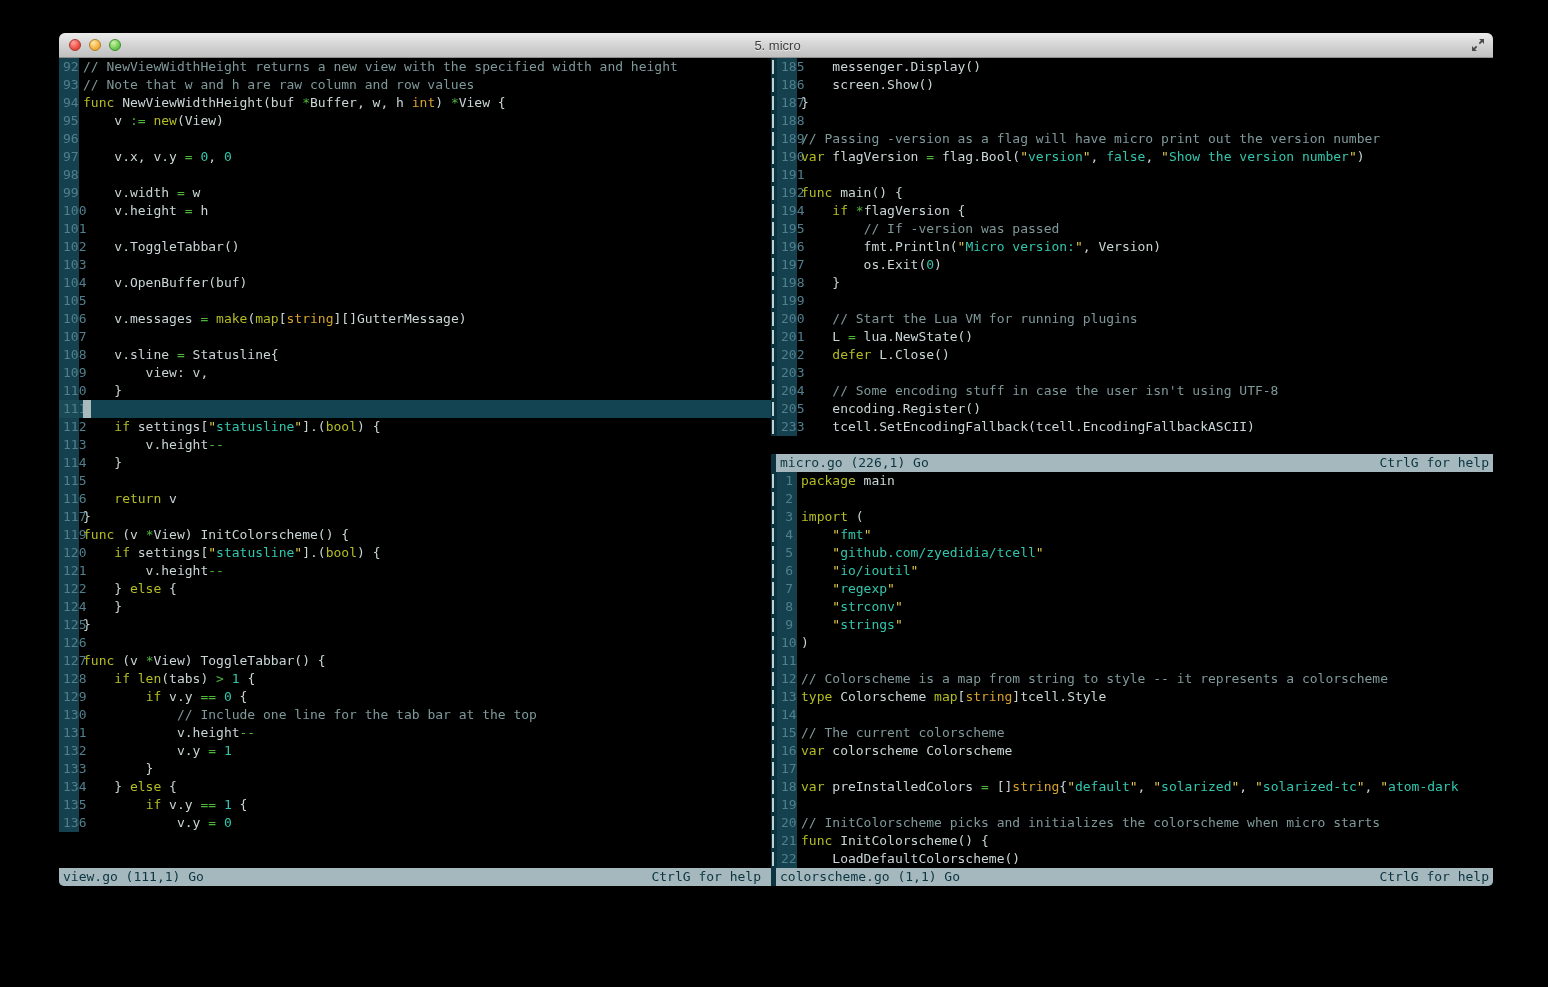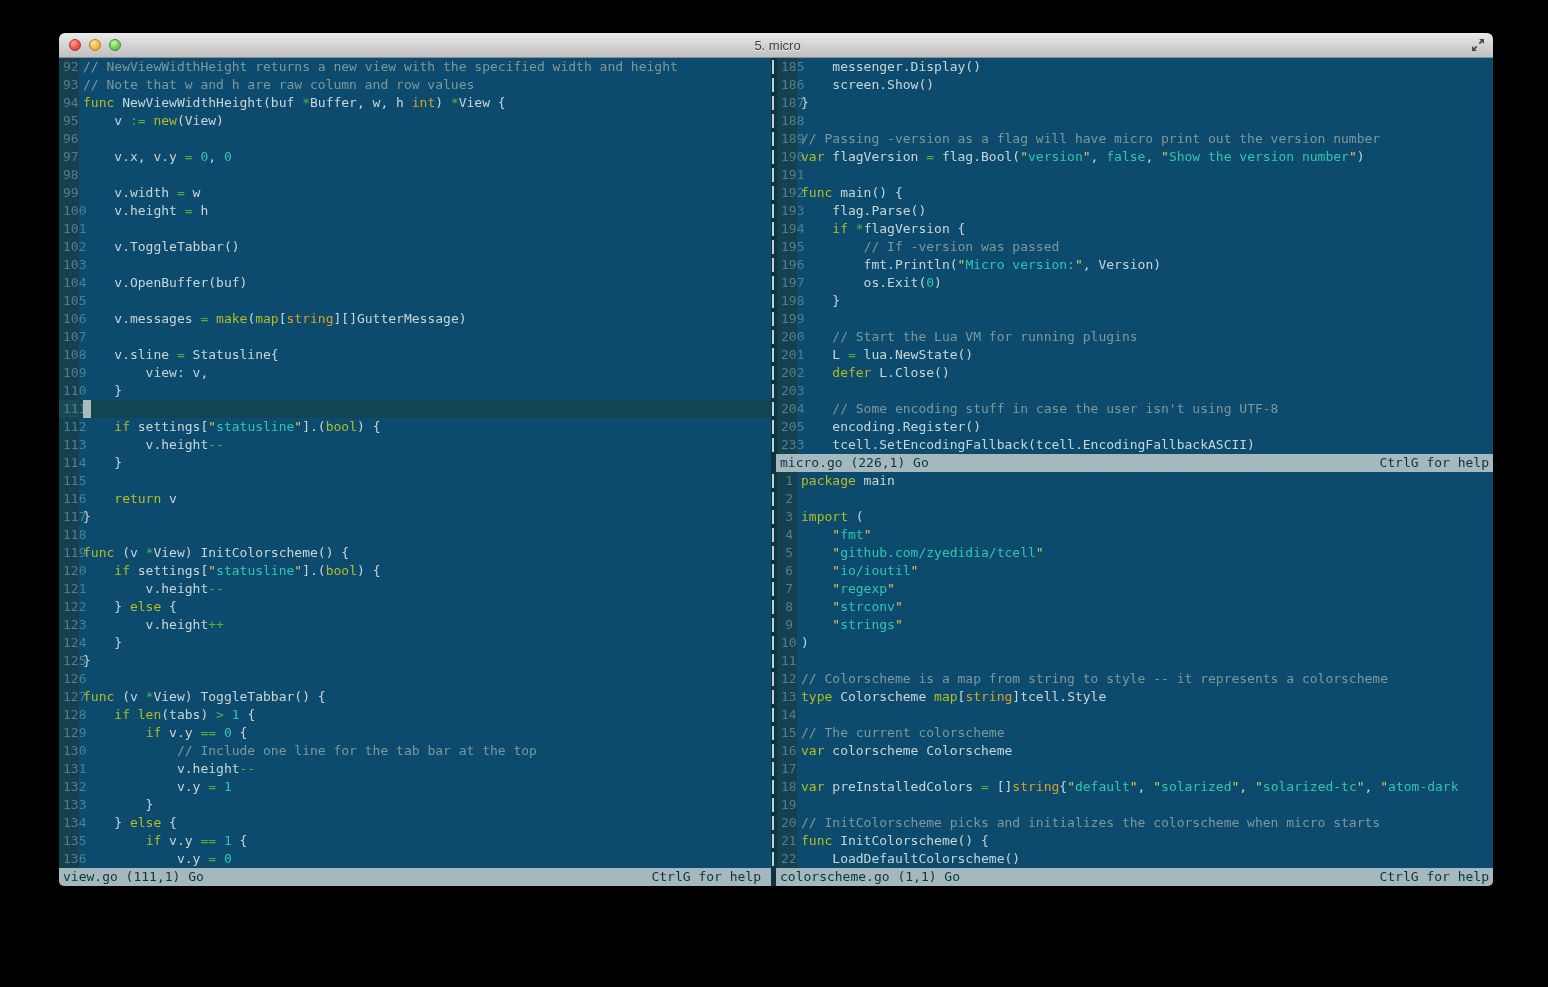--- a/index.html
+++ b/index.html
@@ -29,21 +29,21 @@
   .light { width:12px; height:12px; border-radius:50%; }
   .light.close { background:radial-gradient(circle at 35% 28%, #ffa39b, #ec4d42 62%, #cf3a30); border:1px solid #a83530; }
   .light.min   { background:radial-gradient(circle at 35% 28%, #ffe8a6, #f3b03c 62%, #dd9c2e); border:1px solid #ab7c28; }
   .light.zoom  { background:radial-gradient(circle at 35% 28%, #cff3a5, #6cc952 62%, #49a937); border:1px solid #3f8a2e; }
   .fsicon { position:absolute; right:8px; top:5px; z-index:2; }
 
   
   .content { display:flex; height:828px; font:13px "DejaVu Sans Mono", monospace; }
   .pane-left { width:712px; display:flex; flex-direction:column; background:#0c3440; }
   .rightcol { width:722px; display:flex; flex-direction:column; background:#0c3440; }
-  .code { background:#0c4a6e; overflow:hidden; }
+  .code { background:#000000; overflow:hidden; }
   .code-left { height:810px; }
   .code-right { height:396px; }
 
   .row { height:18px; line-height:18px; display:flex; white-space:pre; }
   .row.current { background:#134452; }
   .ln {
     flex:none; width:20px; padding:0 4px; text-align:right;
     background:#15414e; color:#507f8d;
   }
   .row.current .ln { background:#1b4a57; }
@@ -111,26 +111,24 @@
             <div class="row"><span class="ln">108</span><span class="codetext"><span class="t-tx">    v.sline </span><span class="t-op">=</span><span class="t-tx"> Statusline{</span></span></div>
             <div class="row"><span class="ln">109</span><span class="codetext"><span class="t-tx">        view: v,</span></span></div>
             <div class="row"><span class="ln">110</span><span class="codetext"><span class="t-tx">    }</span></span></div>
             <div class="row current"><span class="ln">111</span><span class="codetext"><span class="cursor"></span></span></div>
             <div class="row"><span class="ln">112</span><span class="codetext"><span class="t-tx">    </span><span class="t-kw">if</span><span class="t-tx"> settings[</span><span class="t-q">"</span><span class="t-st">statusline</span><span class="t-q">"</span><span class="t-tx">].(</span><span class="t-kw">bool</span><span class="t-tx">) {</span></span></div>
             <div class="row"><span class="ln">113</span><span class="codetext"><span class="t-tx">        v.height</span><span class="t-op">--</span></span></div>
             <div class="row"><span class="ln">114</span><span class="codetext"><span class="t-tx">    }</span></span></div>
             <div class="row"><span class="ln">115</span><span class="codetext"></span></div>
             <div class="row"><span class="ln">116</span><span class="codetext"><span class="t-tx">    </span><span class="t-kw">return</span><span class="t-tx"> v</span></span></div>
             <div class="row"><span class="ln">117</span><span class="codetext"><span class="t-tx">}</span></span></div>
-            <div class="row"><span class="ln">118</span><span class="codetext"></span></div>
             <div class="row"><span class="ln">119</span><span class="codetext"><span class="t-kw">func</span><span class="t-tx"> (v </span><span class="t-op">*</span><span class="t-tx">View) InitColorscheme() {</span></span></div>
             <div class="row"><span class="ln">120</span><span class="codetext"><span class="t-tx">    </span><span class="t-kw">if</span><span class="t-tx"> settings[</span><span class="t-q">"</span><span class="t-st">statusline</span><span class="t-q">"</span><span class="t-tx">].(</span><span class="t-kw">bool</span><span class="t-tx">) {</span></span></div>
             <div class="row"><span class="ln">121</span><span class="codetext"><span class="t-tx">        v.height</span><span class="t-op">--</span></span></div>
             <div class="row"><span class="ln">122</span><span class="codetext"><span class="t-tx">    } </span><span class="t-kw">else</span><span class="t-tx"> {</span></span></div>
-            <div class="row"><span class="ln">123</span><span class="codetext"><span class="t-tx">        v.height</span><span class="t-op">++</span></span></div>
             <div class="row"><span class="ln">124</span><span class="codetext"><span class="t-tx">    }</span></span></div>
             <div class="row"><span class="ln">125</span><span class="codetext"><span class="t-tx">}</span></span></div>
             <div class="row"><span class="ln">126</span><span class="codetext"></span></div>
             <div class="row"><span class="ln">127</span><span class="codetext"><span class="t-kw">func</span><span class="t-tx"> (v </span><span class="t-op">*</span><span class="t-tx">View) ToggleTabbar() {</span></span></div>
             <div class="row"><span class="ln">128</span><span class="codetext"><span class="t-tx">    </span><span class="t-kw">if</span><span class="t-tx"> </span><span class="t-kw">len</span><span class="t-tx">(tabs) </span><span class="t-op">&gt;</span><span class="t-tx"> </span><span class="t-ct">1</span><span class="t-tx"> {</span></span></div>
             <div class="row"><span class="ln">129</span><span class="codetext"><span class="t-tx">        </span><span class="t-kw">if</span><span class="t-tx"> v.y </span><span class="t-op">==</span><span class="t-tx"> </span><span class="t-ct">0</span><span class="t-tx"> {</span></span></div>
             <div class="row"><span class="ln">130</span><span class="codetext"><span class="t-tx">            </span><span class="t-cm">// Include one line for the tab bar at the top</span></span></div>
             <div class="row"><span class="ln">131</span><span class="codetext"><span class="t-tx">            v.height</span><span class="t-op">--</span></span></div>
             <div class="row"><span class="ln">132</span><span class="codetext"><span class="t-tx">            v.y </span><span class="t-op">=</span><span class="t-tx"> </span><span class="t-ct">1</span></span></div>
             <div class="row"><span class="ln">133</span><span class="codetext"><span class="t-tx">        }</span></span></div>
@@ -147,21 +145,20 @@
       <div class="rightcol">
         <div class="code code-right">
             <div class="row"><span class="divbar-wrap"><span class="divbar"></span></span><span class="ln">185</span><span class="codetext"><span class="t-tx">    messenger.Display()</span></span></div>
             <div class="row"><span class="divbar-wrap"><span class="divbar"></span></span><span class="ln">186</span><span class="codetext"><span class="t-tx">    screen.Show()</span></span></div>
             <div class="row"><span class="divbar-wrap"><span class="divbar"></span></span><span class="ln">187</span><span class="codetext"><span class="t-tx">}</span></span></div>
             <div class="row"><span class="divbar-wrap"><span class="divbar"></span></span><span class="ln">188</span><span class="codetext"></span></div>
             <div class="row"><span class="divbar-wrap"><span class="divbar"></span></span><span class="ln">189</span><span class="codetext"><span class="t-cm">// Passing -version as a flag will have micro print out the version number</span></span></div>
             <div class="row"><span class="divbar-wrap"><span class="divbar"></span></span><span class="ln">190</span><span class="codetext"><span class="t-kw">var</span><span class="t-tx"> flagVersion </span><span class="t-op">=</span><span class="t-tx"> flag.Bool(</span><span class="t-q">"</span><span class="t-st">version</span><span class="t-q">"</span><span class="t-tx">, </span><span class="t-ct">false</span><span class="t-tx">, </span><span class="t-q">"</span><span class="t-st">Show the version number</span><span class="t-q">"</span><span class="t-tx">)</span></span></div>
             <div class="row"><span class="divbar-wrap"><span class="divbar"></span></span><span class="ln">191</span><span class="codetext"></span></div>
             <div class="row"><span class="divbar-wrap"><span class="divbar"></span></span><span class="ln">192</span><span class="codetext"><span class="t-kw">func</span><span class="t-tx"> main() {</span></span></div>
-            <div class="row"><span class="divbar-wrap"><span class="divbar"></span></span><span class="ln">193</span><span class="codetext"><span class="t-tx">    flag.Parse()</span></span></div>
             <div class="row"><span class="divbar-wrap"><span class="divbar"></span></span><span class="ln">194</span><span class="codetext"><span class="t-tx">    </span><span class="t-kw">if</span><span class="t-tx"> </span><span class="t-op">*</span><span class="t-tx">flagVersion {</span></span></div>
             <div class="row"><span class="divbar-wrap"><span class="divbar"></span></span><span class="ln">195</span><span class="codetext"><span class="t-tx">        </span><span class="t-cm">// If -version was passed</span></span></div>
             <div class="row"><span class="divbar-wrap"><span class="divbar"></span></span><span class="ln">196</span><span class="codetext"><span class="t-tx">        fmt.Println(</span><span class="t-q">"</span><span class="t-st">Micro version:</span><span class="t-q">"</span><span class="t-tx">, Version)</span></span></div>
             <div class="row"><span class="divbar-wrap"><span class="divbar"></span></span><span class="ln">197</span><span class="codetext"><span class="t-tx">        os.Exit(</span><span class="t-ct">0</span><span class="t-tx">)</span></span></div>
             <div class="row"><span class="divbar-wrap"><span class="divbar"></span></span><span class="ln">198</span><span class="codetext"><span class="t-tx">    }</span></span></div>
             <div class="row"><span class="divbar-wrap"><span class="divbar"></span></span><span class="ln">199</span><span class="codetext"></span></div>
             <div class="row"><span class="divbar-wrap"><span class="divbar"></span></span><span class="ln">200</span><span class="codetext"><span class="t-tx">    </span><span class="t-cm">// Start the Lua VM for running plugins</span></span></div>
             <div class="row"><span class="divbar-wrap"><span class="divbar"></span></span><span class="ln">201</span><span class="codetext"><span class="t-tx">    L </span><span class="t-op">=</span><span class="t-tx"> lua.NewState()</span></span></div>
             <div class="row"><span class="divbar-wrap"><span class="divbar"></span></span><span class="ln">202</span><span class="codetext"><span class="t-tx">    </span><span class="t-kw">defer</span><span class="t-tx"> L.Close()</span></span></div>
             <div class="row"><span class="divbar-wrap"><span class="divbar"></span></span><span class="ln">203</span><span class="codetext"></span></div>

